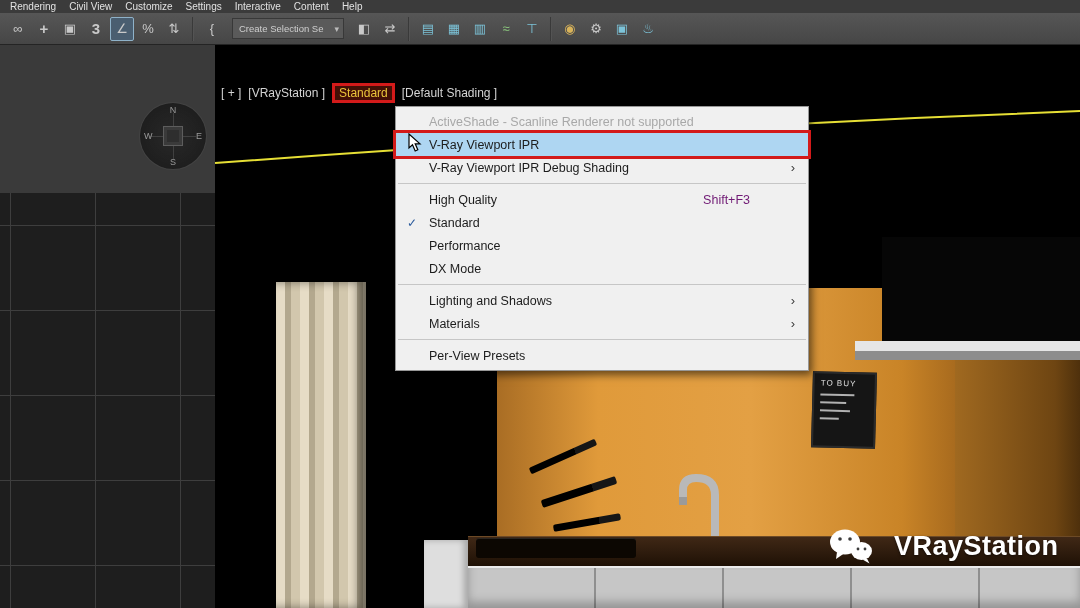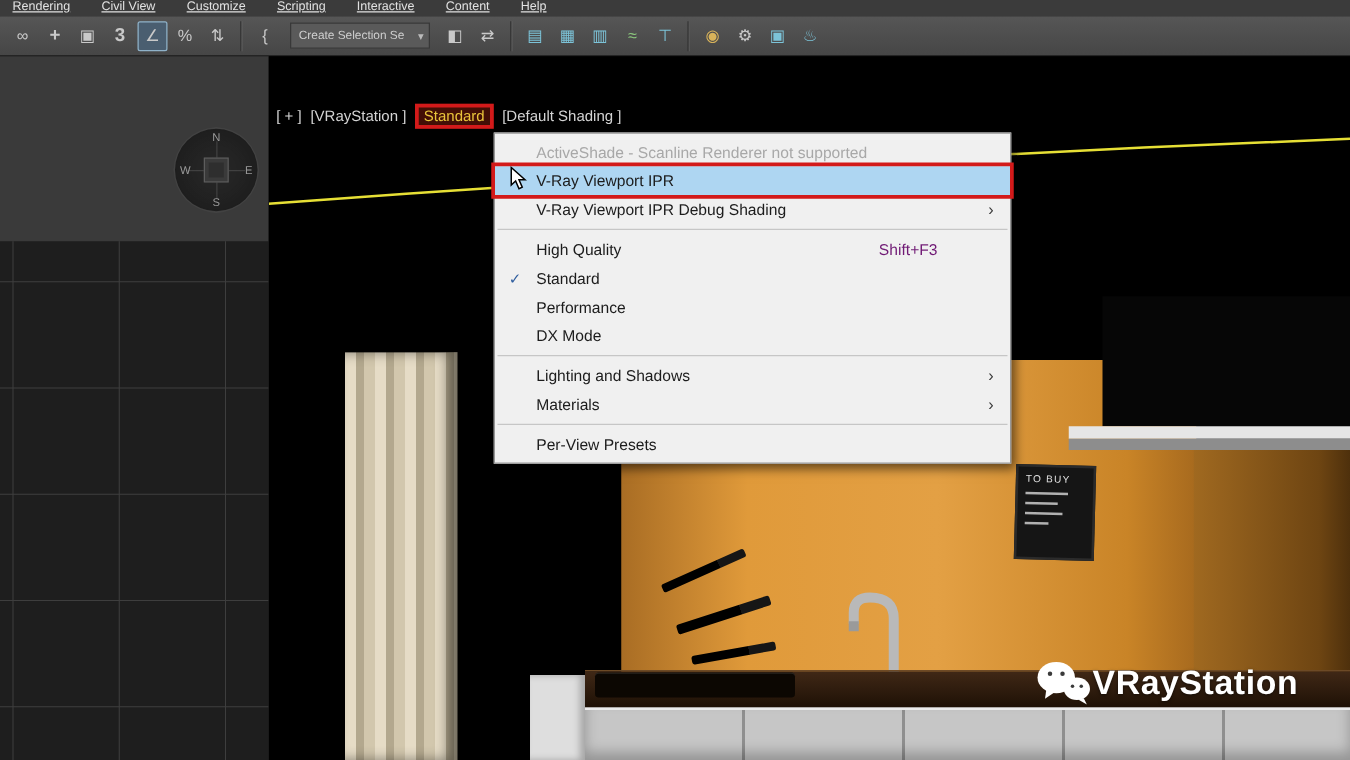--- a/index.html
+++ b/index.html
@@ -1,21 +1,21 @@
 <!DOCTYPE html>
 <html><head>
 <meta charset="utf-8">
 <style>
   html,body{margin:0;padding:0;background:#000;}
   .screen{position:relative;width:1080px;height:608px;background:#0a0a0a;overflow:hidden;
           font-family:"Liberation Sans",sans-serif;-webkit-font-smoothing:antialiased;}
 
   
   .menubar{position:absolute;top:0;left:0;right:0;height:13px;background:#3b3b3b;
-           display:flex;align-items:flex-start;gap:25px;padding:0 10px;font-size:10px;color:#e2e2e2;text-decoration:underline;}
+           display:flex;align-items:center;gap:13px;padding:0 10px;font-size:10px;color:#e2e2e2;}
   .menubar span{white-space:nowrap;cursor:default;}
 
   
   .toolbar{position:absolute;top:13px;left:0;right:0;height:31px;
            background:linear-gradient(#565656,#464646);border-bottom:1px solid #242424;
            display:flex;align-items:center;padding:0 5px;}
   .tb-icon{width:24px;height:24px;display:flex;align-items:center;justify-content:center;
            font-size:13px;color:#c9c9c9;margin:0 1px;border-radius:2px;line-height:1;}
   .tb-icon.bold{font-weight:bold;font-size:15px;}
   .tb-icon.active{background:#4a5e70;border:1px solid #8fb2c9;width:22px;height:22px;}
@@ -98,34 +98,34 @@
   .mi .check{position:absolute;left:11px;color:#2e5d9e;font-size:12px;}
   .mi .shortcut{margin-left:auto;margin-right:48px;color:#701a75;}
   .mi .sub-arrow{position:absolute;right:13px;font-size:13px;color:#3c3c3c;}
   .mi.disabled{color:#a8a8a8;}
   .mi.highlight{background:#aed6f2;outline:3px solid #d31a1a;z-index:2;}
   .menu-sep{height:1px;background:#c6c6c6;margin:4px 2px;}
 
   .cursor{position:absolute;left:193px;top:88px;z-index:30;}
 
   
-  .watermark{position:absolute;left:614px;top:483px;display:flex;align-items:center;gap:1px;z-index:15;}
+  .watermark{position:absolute;left:614px;top:483px;display:flex;align-items:center;gap:21px;z-index:15;}
   .wm-text{color:#fff;font-size:27px;font-weight:bold;letter-spacing:.5px;
         text-shadow:0 1px 3px rgba(0,0,0,.6);}
 </style>
 </head>
 <body>
 
 <div class="screen">
 
   <div class="menubar">
     <span>Rendering</span>
     <span>Civil View</span>
     <span>Customize</span>
-    <span>Scripting</span>
+    <span>Settings</span>
     <span>Interactive</span>
     <span>Content</span>
     <span>Help</span>
   </div>
 
   <div class="toolbar">
     <span class="tb-icon">∞</span>
     <span class="tb-icon bold">+</span>
     <span class="tb-icon">▣</span>
     <span class="tb-icon bold">3</span>

